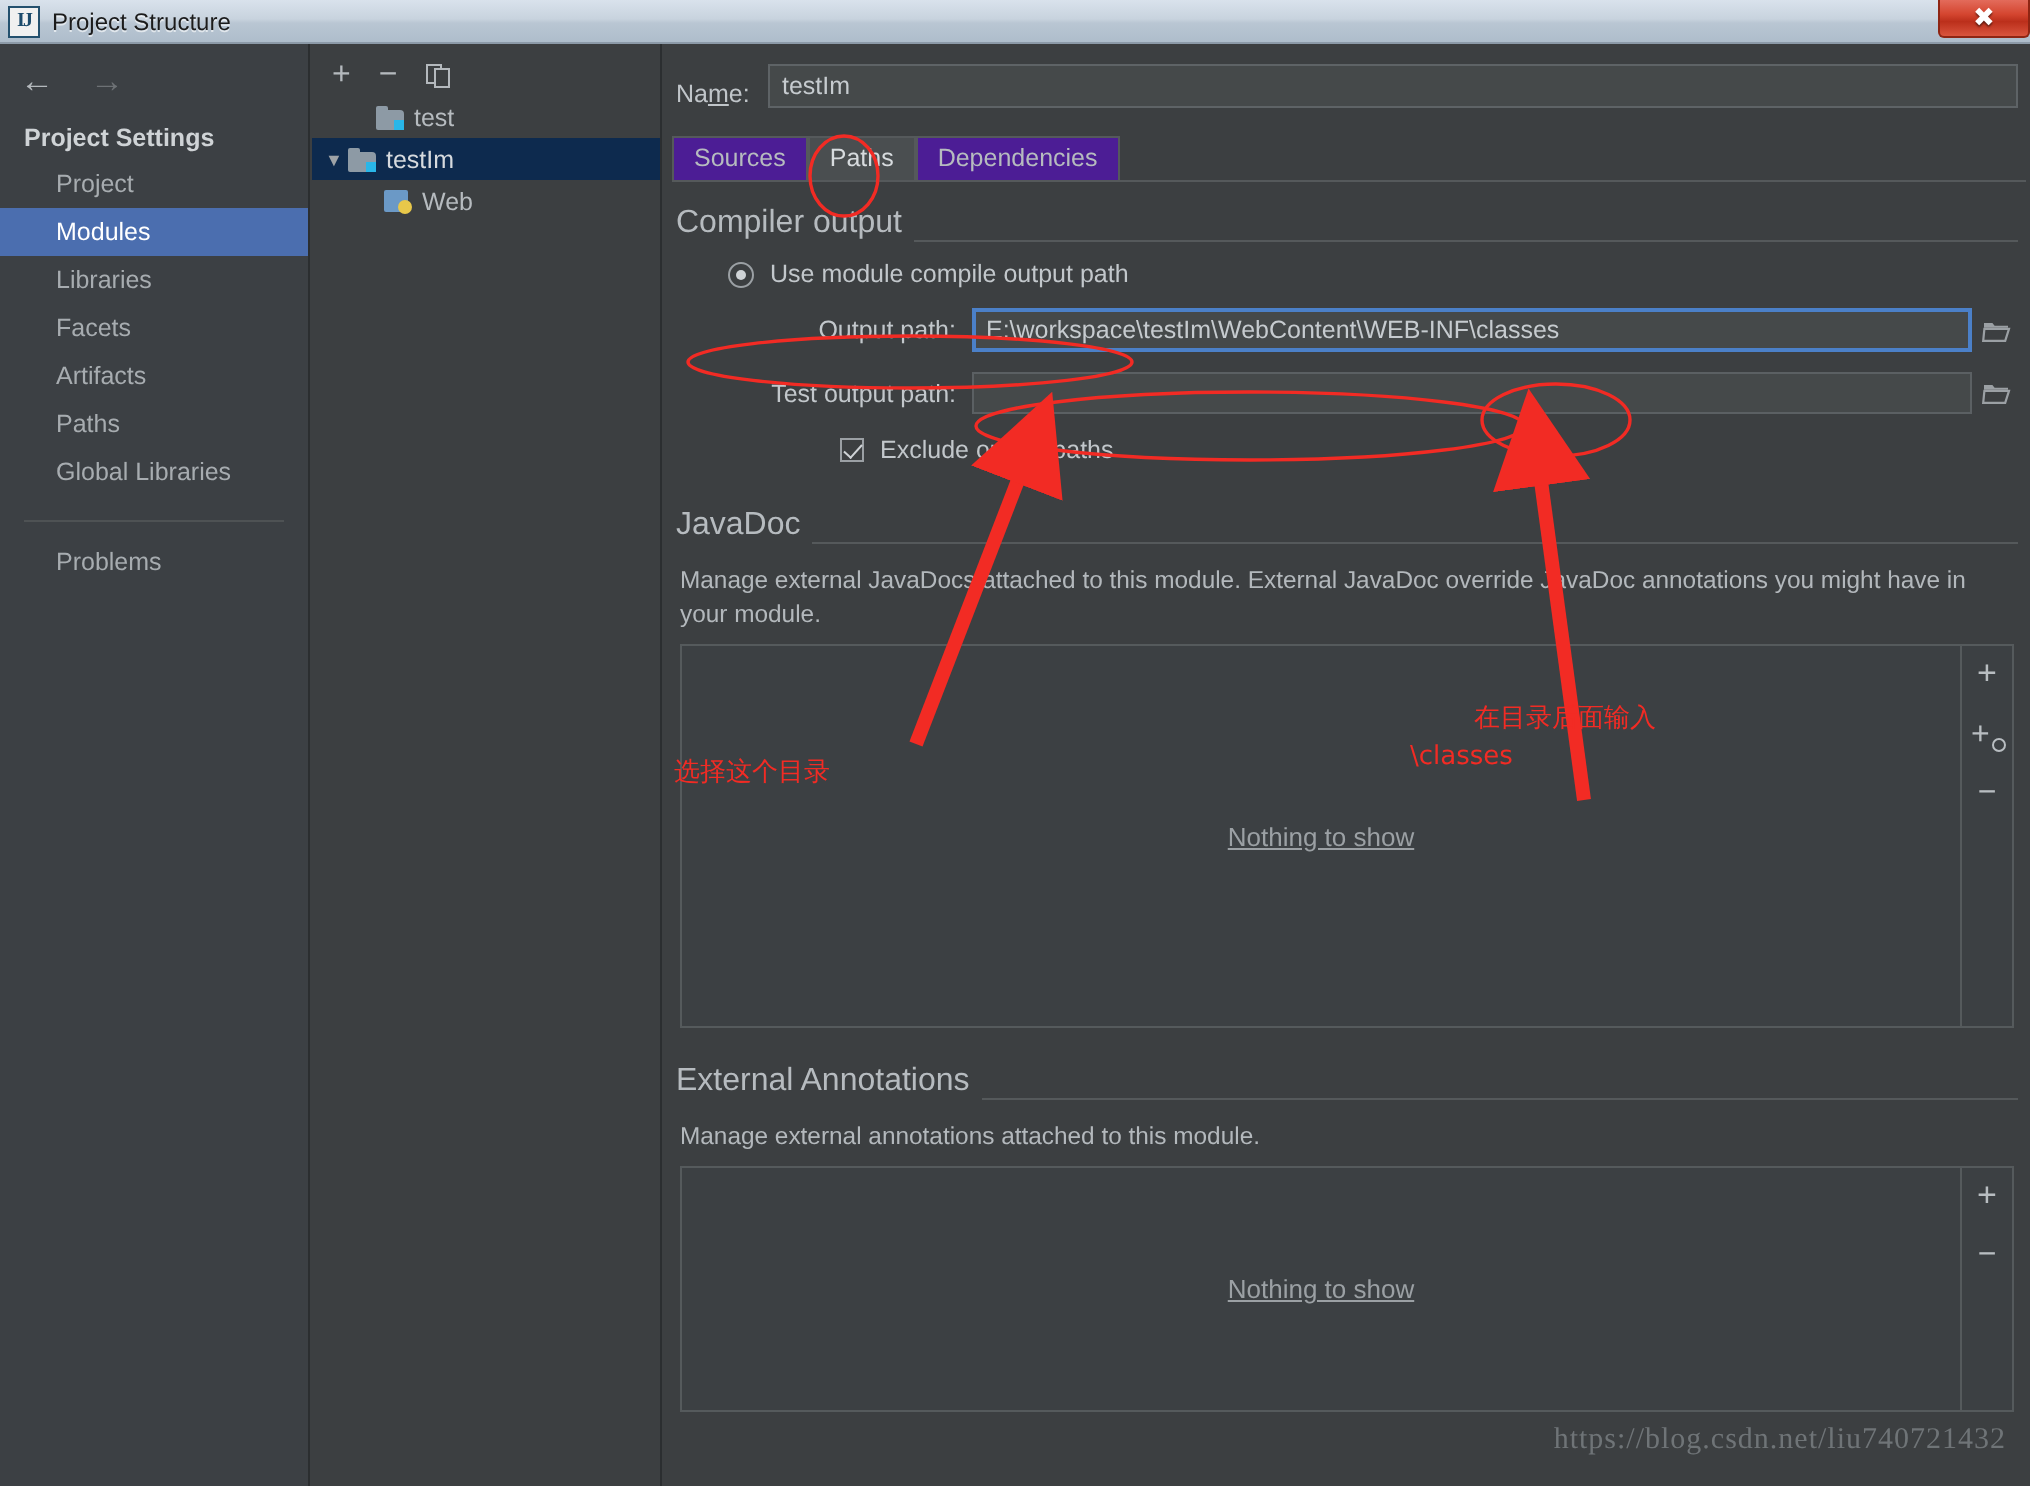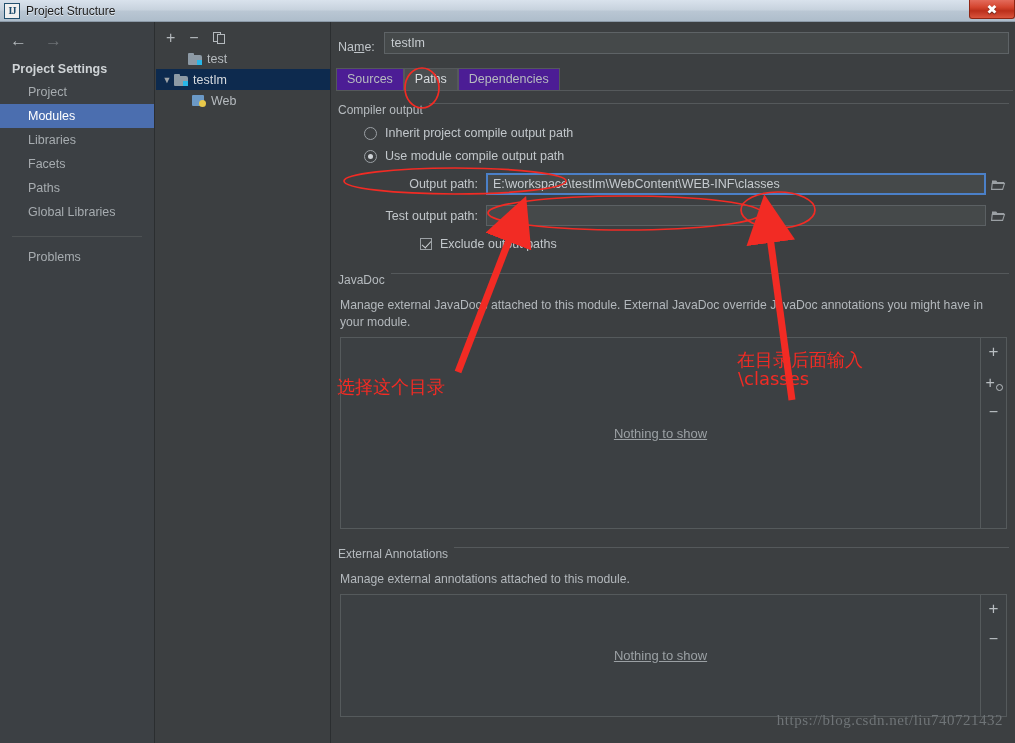--- a/index.html
+++ b/index.html
@@ -119,21 +119,21 @@
   .tabs { display:flex; align-items:flex-end; margin: 12px 0 0 4px; height: 24px; }
   .tab {
     font-size:12.5px; color:#b6bbbf; padding: 3px 10px 4px 10px;
     border:1px solid #55595b; border-bottom:none; background:#4c1d95;
   }
   .tab.active { background:#4a4e50; color:#d7dbde; }
   .tabs-underline { height:1px; background:#55595b; margin-left:4px; margin-right:2px; }
 
   .group { margin: 12px 6px 0 6px; position: relative; }
   .group-title {
-    font-size:12px; color:#b6bbbf; display:flex; align-items:flex-start; gap:6px;
+    font-size:16px; color:#b6bbbf; display:flex; align-items:flex-end; gap:6px;
   }
   .group-title .line { flex:1; height:1px; background:#55595b; }
 
   .radio-row { display:flex; align-items:center; margin: 9px 0 0 26px; font-size:12.5px; color:#c2c7cb; }
   .radio {
     width:13px; height:13px; border-radius:50%;
     border:1.4px solid #9ba0a4; margin-right:8px; flex:none;
     display:flex; align-items:center; justify-content:center; background:#3c3f41;
   }
   .radio.on::after { content:''; width:5px; height:5px; border-radius:50%; background:#cfd3d6; }
@@ -187,21 +187,21 @@
 
   .watermark {
     position:absolute; right:12px; bottom:14px;
     font-family: "Liberation Serif", "DejaVu Serif", serif;
     font-size: 15px; color: #6f7477; letter-spacing: 0.5px;
   }
 
   
   .overlay { position:absolute; left:0; top:0; width:1015px; height:743px; pointer-events:none; }
   .cn-note {
-    position:absolute; color:#f22b24; font-size:18px; line-height:17px;
+    position:absolute; color:#f22b24; font-size:13px; line-height:17px;
     font-family: "DejaVu Sans", sans-serif; white-space:pre;
   }
 </style>
 </head>
 <body>
 
 <div id="root">
 
   <div class="titlebar">
     <div class="ij-icon">
@@ -221,20 +221,21 @@
       <div class="nav-arrows">
         <span class="arrow">←</span>
         <span class="arrow disabled">→</span>
       </div>
 
       <div class="sec-head">Project Settings</div>
       <div class="nav-item">Project</div>
       <div class="nav-item selected">Modules</div>
       <div class="nav-item">Libraries</div>
       <div class="nav-item">Facets</div>
+      <div class="nav-item">Artifacts</div>
 
       <div class="nav-item">Paths</div>
       <div class="nav-item">Global Libraries</div>
 
       <div class="sep"></div>
       <div class="nav-item">Problems</div>
     </div>
 
     <div class="treepanel">
       <div class="tree-toolbar">
@@ -286,24 +287,20 @@
         <div class="tab">Dependencies</div>
       </div>
       <div class="tabs-underline"></div>
 
       <div class="group">
         <div class="group-title">
           <span>Compiler output</span>
           <span class="line"></span>
         </div>
 
-        <div class="radio-row">
-          <span class="radio"></span>
-          <span>Inherit project compile output path</span>
-        </div>
         <div class="radio-row">
           <span class="radio on"></span>
           <span>Use module compile output path</span>
         </div>
 
         <div class="field-row">
           <div class="field-label">Output path:</div>
           <div class="field-wrap">
             <div class="text-field focused">E:\workspace\testIm\WebContent\WEB-INF\classes</div>
             <div class="browse">
@@ -385,16 +382,16 @@
     <ellipse cx="778" cy="210" rx="37" ry="18" fill="none" stroke="#f22b24" stroke-width="1.7"></ellipse>
 
     <path d="M458,372 L516,222" stroke="#f22b24" stroke-width="7" fill="none" marker-end="url(#ah)"></path>
 
     <path d="M792,400 L768,222" stroke="#f22b24" stroke-width="7" fill="none" marker-end="url(#ah)"></path>
   </svg>
 
   <div class="overlay">
     <div class="cn-note" style="left:337px; top:378px;">选择这个目录</div>
     <div class="cn-note" style="left:737px; top:351px;">在目录后面输入</div>
-    <div class="cn-note" style="left:738px; top:370px;">\classes</div>
+    <div class="cn-note" style="left:705px; top:370px;">\classes</div>
   </div>
 
 </div>
 
 </body></html>

